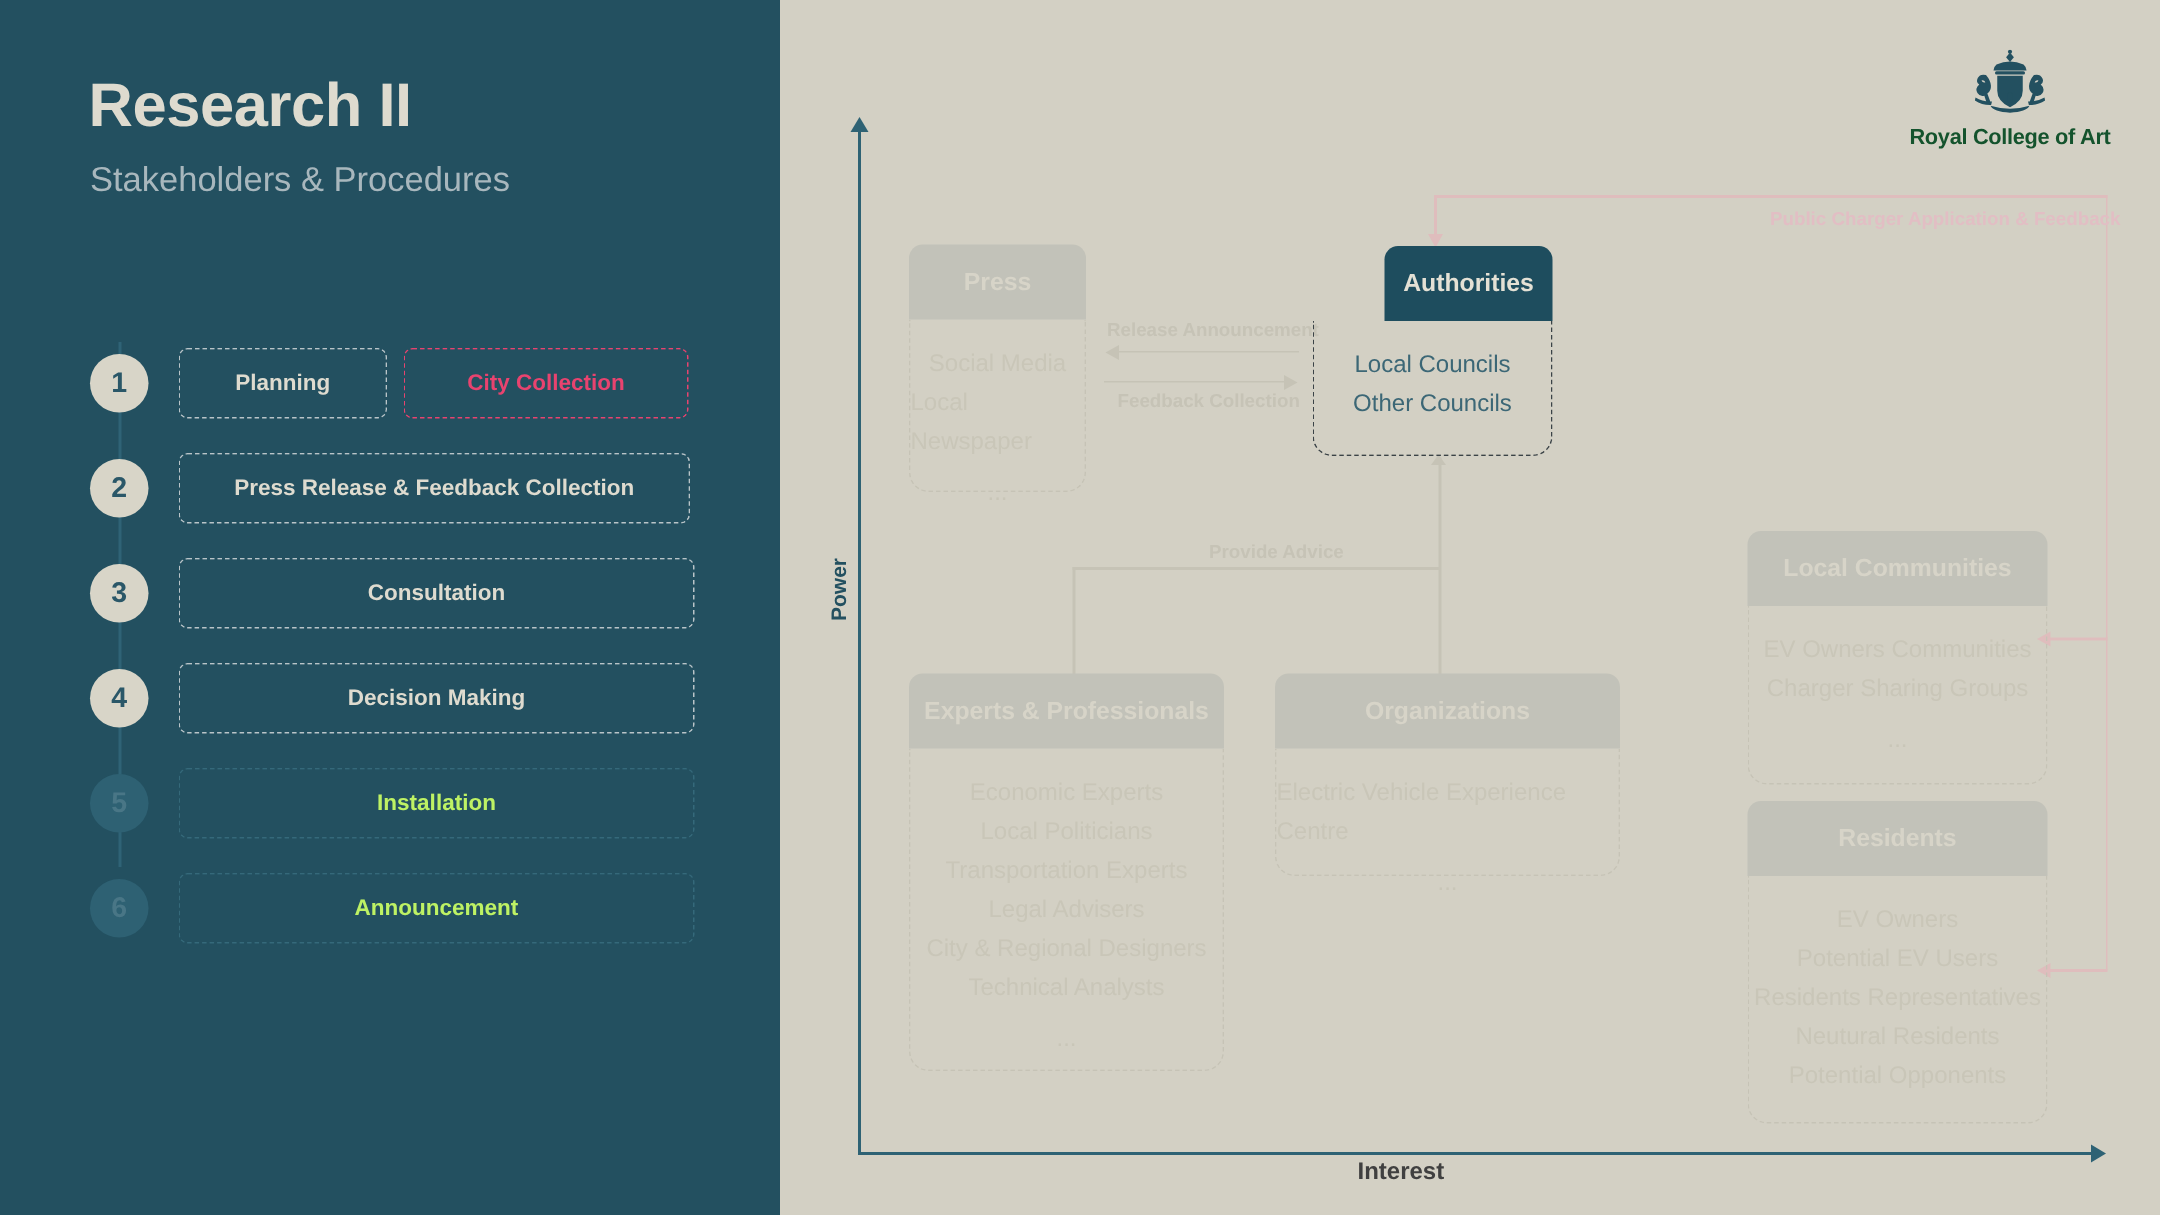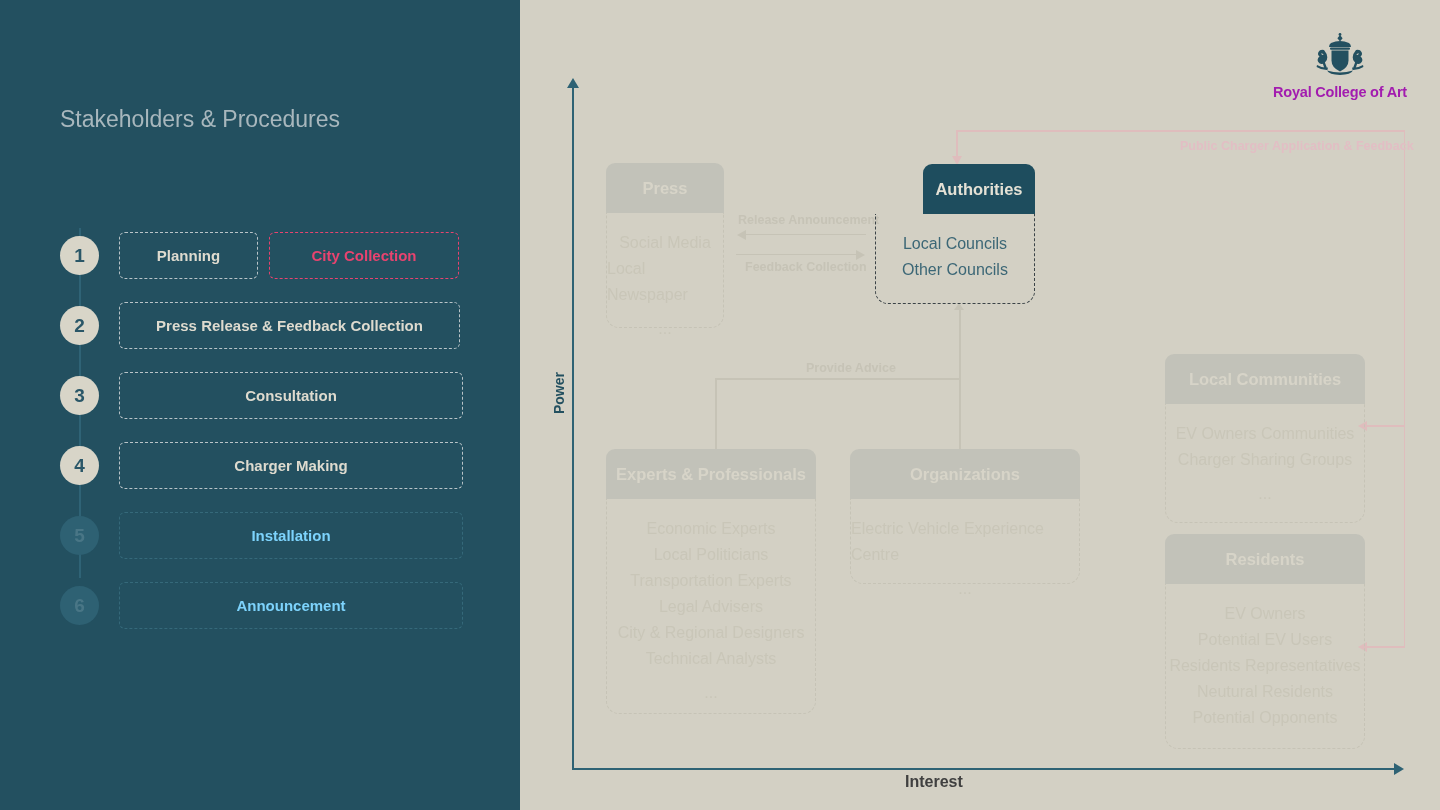--- a/index.html
+++ b/index.html
@@ -46,33 +46,33 @@
     display:flex; align-items:center; justify-content:center;
     color:#dedbcf; font-size:15px; font-weight:bold;
     padding:0 14px;
   }
   .sbox.w1{ width:139px; }
   .sbox.w2{ width:190px; }
   .sbox.wide{ width:341px; }
   .sbox.wide2{ width:344px; }
   .sbox.wide3{ width:344px; }
   .sbox.active{ border-color:#e8436f; color:#e8436f; }
-  .sbox.dim{ border-color:#35697a; color:#7dd3fc; }
+  .sbox.dim{ border-color:#35697a; color:#bef264; }
 
   
   #canvas{
     position:absolute; left:520px; top:0; width:920px; height:810px;
     background:#d3d0c4;
   }
 
   
   #logo{ position:absolute; left:735px; top:33px; width:170px; text-align:center; }
   #logo-mark{ display:block; margin:0 auto; }
   #logo-text{
-    font-size:14.5px; font-weight:bold; color:#a21caf;
+    font-size:14.5px; font-weight:bold; color:#14532d;
     margin-top:3px; letter-spacing:-.2px;
   }
 
   
   #axis-y{ position:absolute; left:52px; top:85px; width:2px; height:685px; background:#2e6274; }
   #axis-y-head{
     position:absolute; left:47px; top:78px; width:0; height:0;
     border-left:6px solid transparent; border-right:6px solid transparent;
     border-bottom:10px solid #2e6274;
   }
@@ -146,20 +146,21 @@
     font-size:12.5px; font-weight:bold; color:#e2bec4; white-space:nowrap;
   }
 
   
   .ln-dark{ position:absolute; background:#c6c3b6; }
 </style>
 </head>
 <body>
 
 <div id="sidebar">
+  <div id="title">Research II</div>
   <div id="subtitle">Stakeholders &amp; Procedures</div>
 
   <div id="steps">
 
     <div class="step">
       <div class="step-row">
         <div class="spine"></div>
         <div class="circle">1</div>
         <div class="boxes">
           <div class="sbox w1">Planning</div>
@@ -186,21 +187,21 @@
           <div class="sbox wide2">Consultation</div>
         </div>
       </div>
     </div>
 
     <div class="step">
       <div class="step-row">
         <div class="spine"></div>
         <div class="circle">4</div>
         <div class="boxes">
-          <div class="sbox wide3">Charger Making</div>
+          <div class="sbox wide3">Decision Making</div>
         </div>
       </div>
     </div>
 
     <div class="step">
       <div class="step-row">
         <div class="spine"></div>
         <div class="circle dim">5</div>
         <div class="boxes">
           <div class="sbox wide3 dim">Installation</div>

